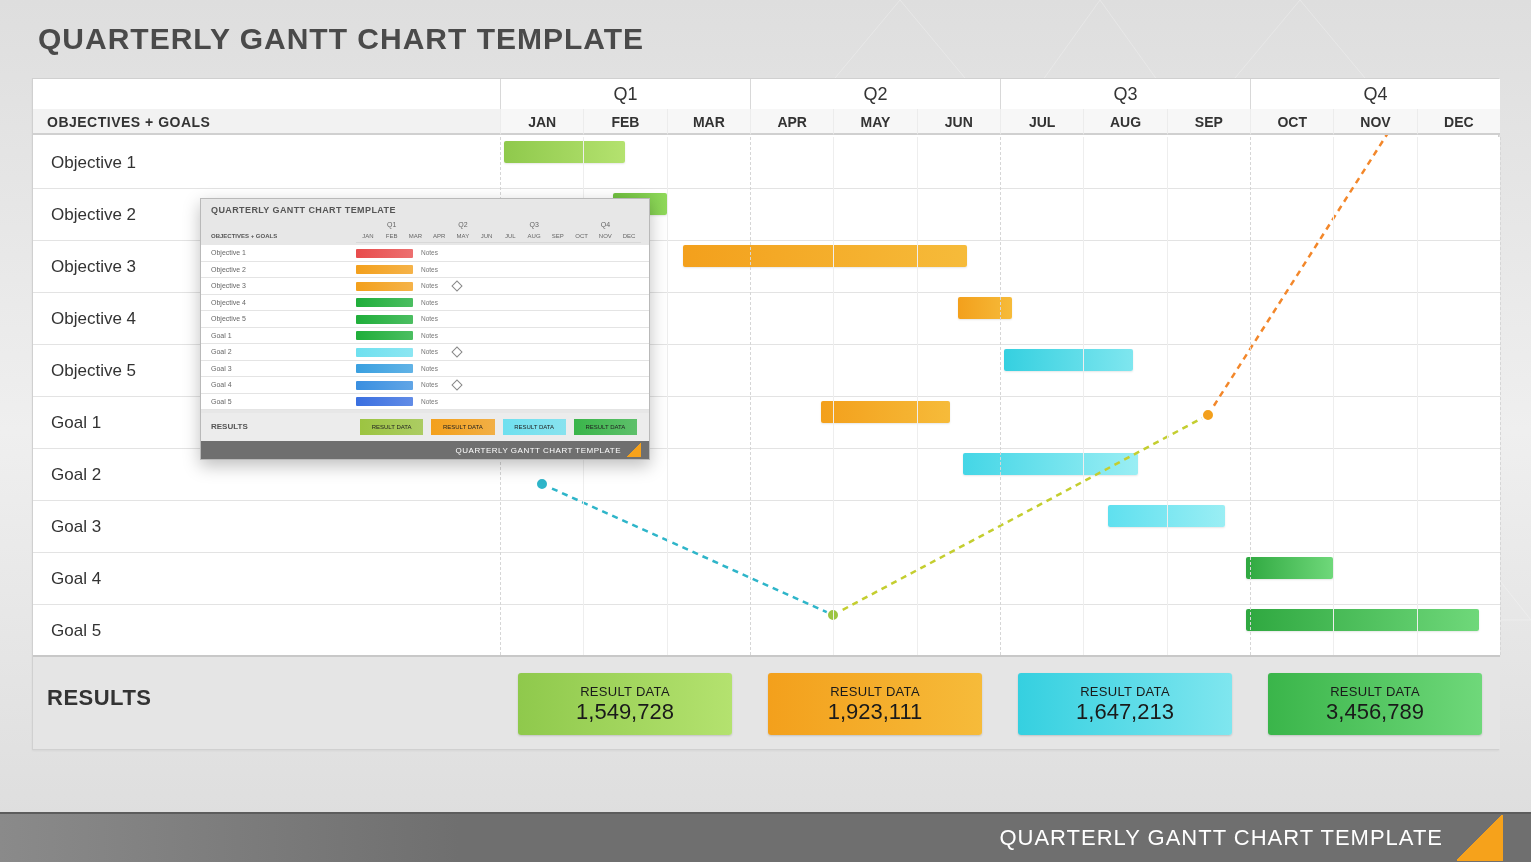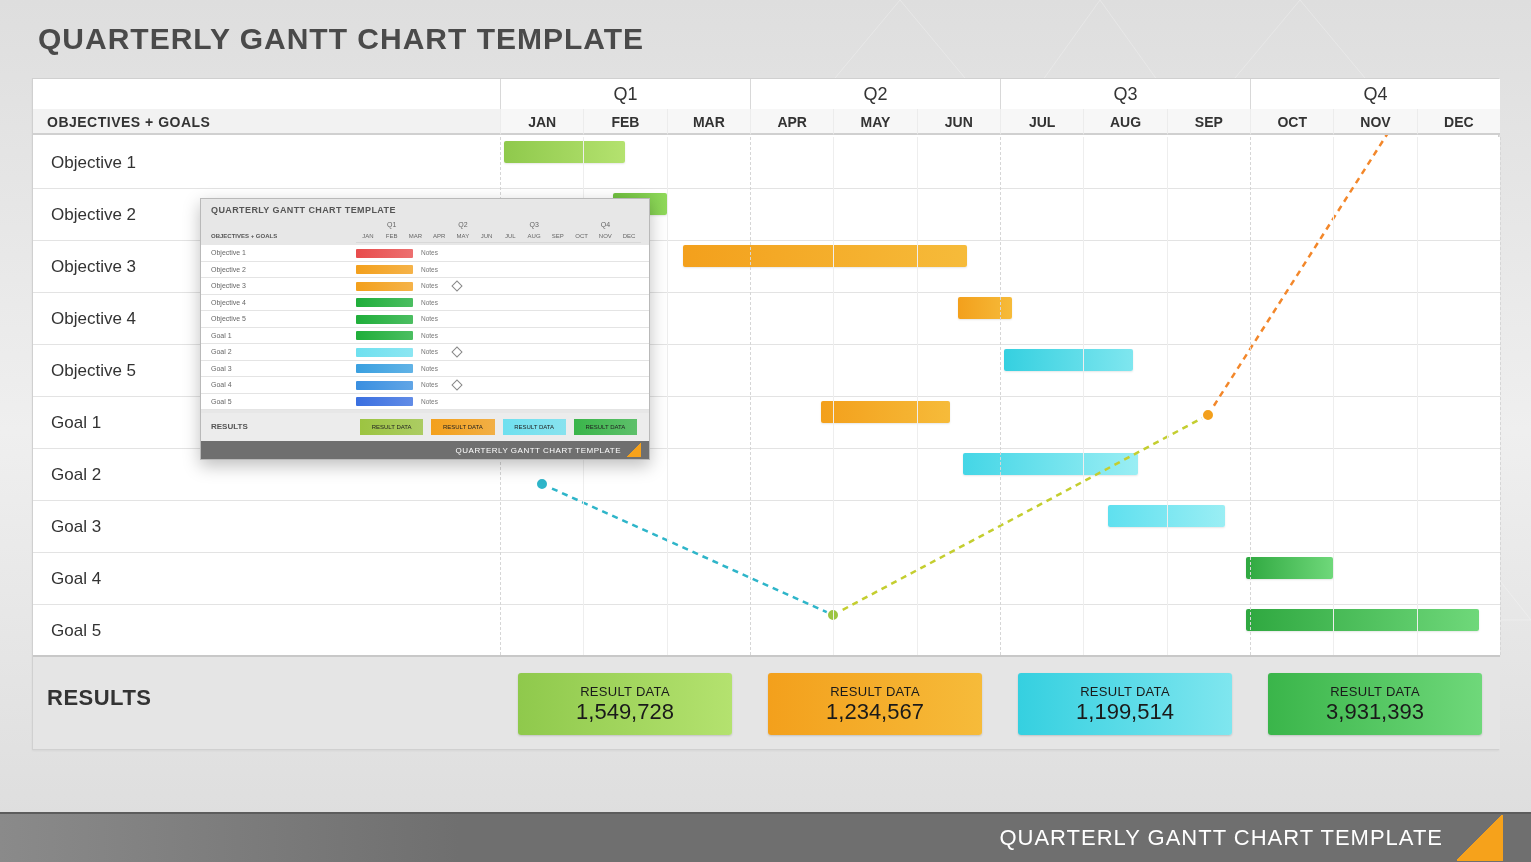--- a/index.html
+++ b/index.html
@@ -189,29 +189,29 @@
   </svg>
 
   <div class="results-row">
     <div class="rlabel">RESULTS</div>
   <div class="result-box" style="left: 485px; width: 214px; background: linear-gradient(90deg, rgb(143, 201, 76), rgb(180, 226, 111));">
         <div class="rdata">RESULT DATA</div>
         <div class="rval">1,549,728</div>
       </div>
       <div class="result-box" style="left: 735px; width: 214px; background: linear-gradient(90deg, rgb(243, 160, 28), rgb(246, 187, 58));">
         <div class="rdata">RESULT DATA</div>
-        <div class="rval">1,234,567</div>
+        <div class="rval">1,923,111</div>
       </div>
       <div class="result-box" style="left: 985px; width: 214px; background: linear-gradient(90deg, rgb(53, 208, 224), rgb(127, 230, 239));">
         <div class="rdata">RESULT DATA</div>
-        <div class="rval">1,199,514</div>
+        <div class="rval">1,647,213</div>
       </div>
       <div class="result-box" style="left: 1235px; width: 214px; background: linear-gradient(90deg, rgb(58, 181, 74), rgb(111, 216, 122));">
         <div class="rdata">RESULT DATA</div>
-        <div class="rval">3,931,393</div>
+        <div class="rval">3,456,789</div>
       </div>
     </div>
 <div class="header-q" style="left: 467px; width: 250px;">Q1</div>
     <div class="header-q" style="left: 717px; width: 250px;">Q2</div>
     <div class="header-q" style="left: 967px; width: 250px;">Q3</div>
     <div class="header-q" style="left: 1217px; width: 250px;">Q4</div>
     <div class="header-m" style="left: 467px; width: 83.3333px;">JAN</div>
     <div class="header-m" style="left: 550.333px; width: 83.3333px;">FEB</div>
     <div class="header-m" style="left: 633.667px; width: 83.3333px;">MAR</div>
     <div class="header-m" style="left: 717px; width: 83.3333px;">APR</div>

